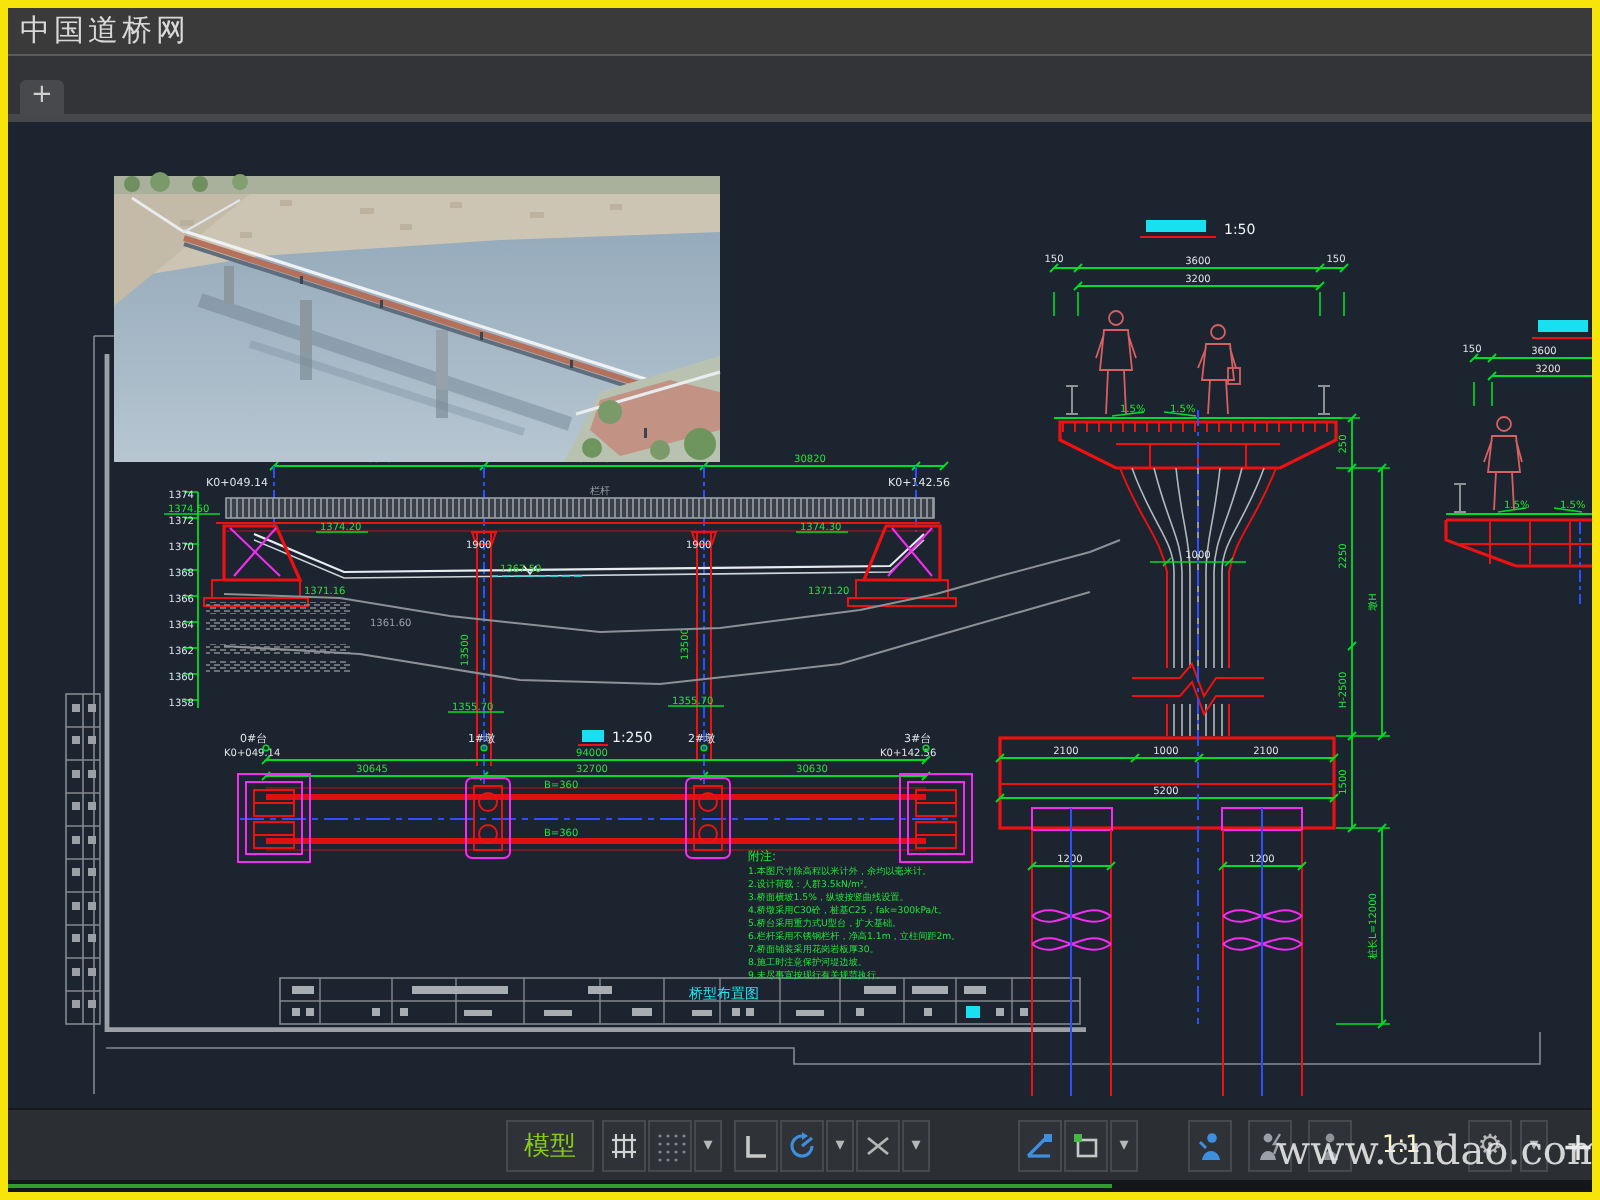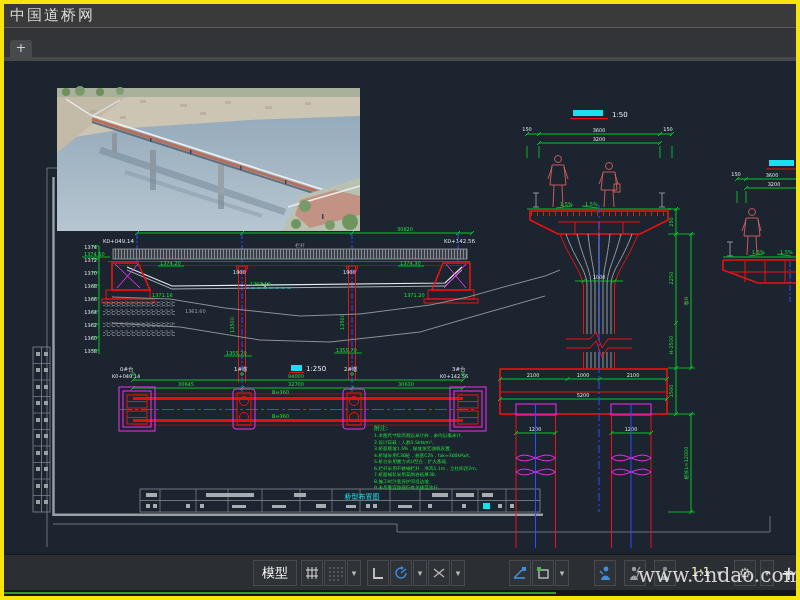--- a/index.html
+++ b/index.html
@@ -14,21 +14,21 @@
           border-radius:3px 3px 0 0;color:#cfcfcf;font-size:13px;line-height:16px;text-align:center;}
   .midband{position:absolute;left:4px;top:57px;right:4px;height:4px;background:#46484b;}
   .canvas{position:absolute;left:4px;top:61px;width:792px;height:493px;background:#1c2430;}
   .statusbar{position:absolute;left:4px;top:554px;right:4px;height:36px;background:#2b2e32;
              border-top:1px solid #17181a;}
   .sb{position:absolute;top:5px;height:26px;width:22px;background:#2f3236;border:1px solid #46494d;
       color:#c8c8c8;padding:0;display:flex;align-items:center;justify-content:center;
       font-family:"DejaVu Sans",sans-serif;box-sizing:border-box;}
   .sb svg{display:block;}
   .dd{width:14px;font-size:9px;color:#b8b8b8;}
-  .sb-txt{font-size:13px;color:#ffffff;}
+  .sb-txt{font-size:13px;color:#84cc16;}
   .scaletxt{position:absolute;top:10px;color:#fef9c3;font-size:12px;z-index:5;}
   .watermark{position:absolute;left:634px;top:8px;color:rgba(236,236,236,0.88);
              font-family:"DejaVu Serif",serif;font-size:20px;letter-spacing:0px;z-index:6;white-space:nowrap;}
   .understrip{position:absolute;left:4px;top:590px;right:4px;height:6px;background:#14161a;}
   .greenline{position:absolute;left:0;top:2px;width:552px;height:2px;background:#2f9e2f;}
   
   .gl{stroke:#00dd26;stroke-width:0.8;fill:none;}
   .glt{stroke:#00dd26;stroke-width:0.9;fill:none;}
   .gt{fill:#21e43a;font-size:5px;}
   .wt{fill:#dfe4e8;font-size:5px;}

